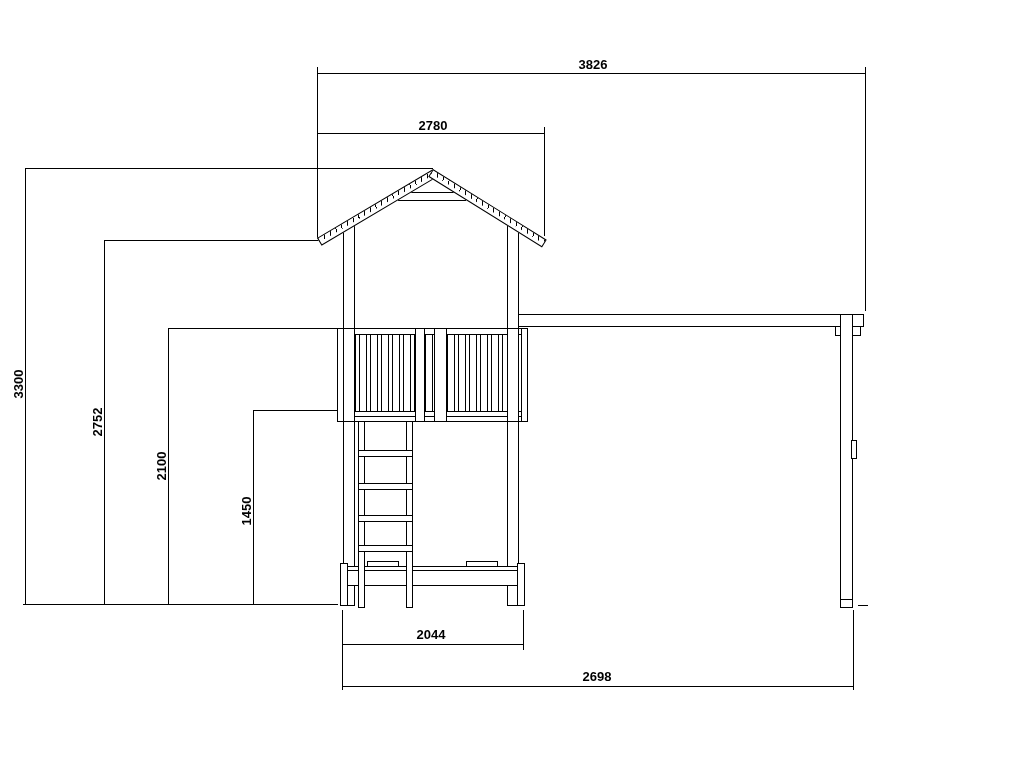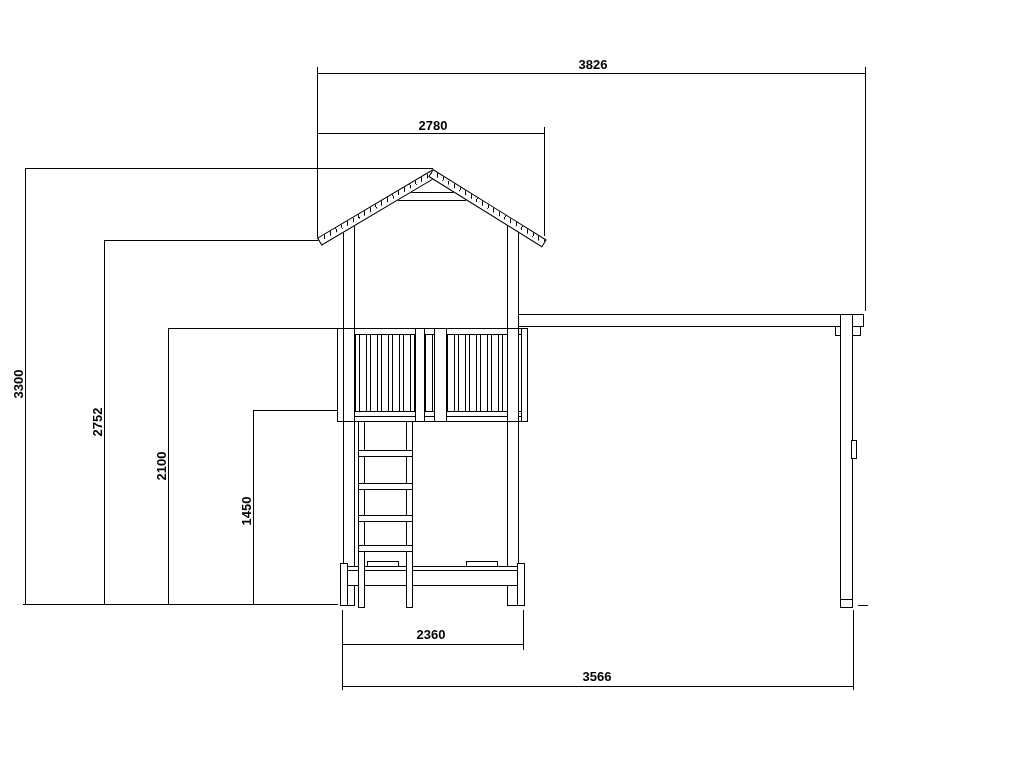--- a/index.html
+++ b/index.html
@@ -56,22 +56,22 @@
   <div class="hl" style="left:871px;top:315px;width:142px;"></div>
   <div class="hl" style="left:858px;top:605px;width:155px;"></div>
   <div class="vl" style="left:1013px;top:315px;height:290px;"></div>
 
   <div class="dim" style="left:593px;top:64px;">3826</div>
   <div class="dim" style="left:433px;top:125px;">2780</div>
   <div class="dim v" style="left:18px;top:384px;">3300</div>
   <div class="dim v" style="left:97px;top:422px;">2752</div>
   <div class="dim v" style="left:161px;top:466px;">2100</div>
   <div class="dim v" style="left:246px;top:511px;">1450</div>
-  <div class="dim" style="left:431px;top:634px;">2360</div>
-  <div class="dim" style="left:597px;top:676px;">3566</div>
+  <div class="dim" style="left:431px;top:634px;">2044</div>
+  <div class="dim" style="left:597px;top:676px;">2698</div>
   <div class="dim v" style="left:1004px;top:461px;">2200</div>
 
   <div class="box" style="left:518px;top:314px;width:346px;height:13px;"></div>
   <div class="box" style="left:835px;top:326px;width:7px;height:10px;"></div>
   <div class="box" style="left:852px;top:326px;width:9px;height:10px;"></div>
   <div class="box" style="left:840px;top:314px;width:13px;height:294px;"></div>
   <div class="hl" style="left:840px;top:599px;width:13px;"></div>
   <div class="box" style="left:851px;top:440px;width:6px;height:19px;"></div>
 
   <div class="box" style="left:343px;top:222px;width:12px;height:384px;"></div>

